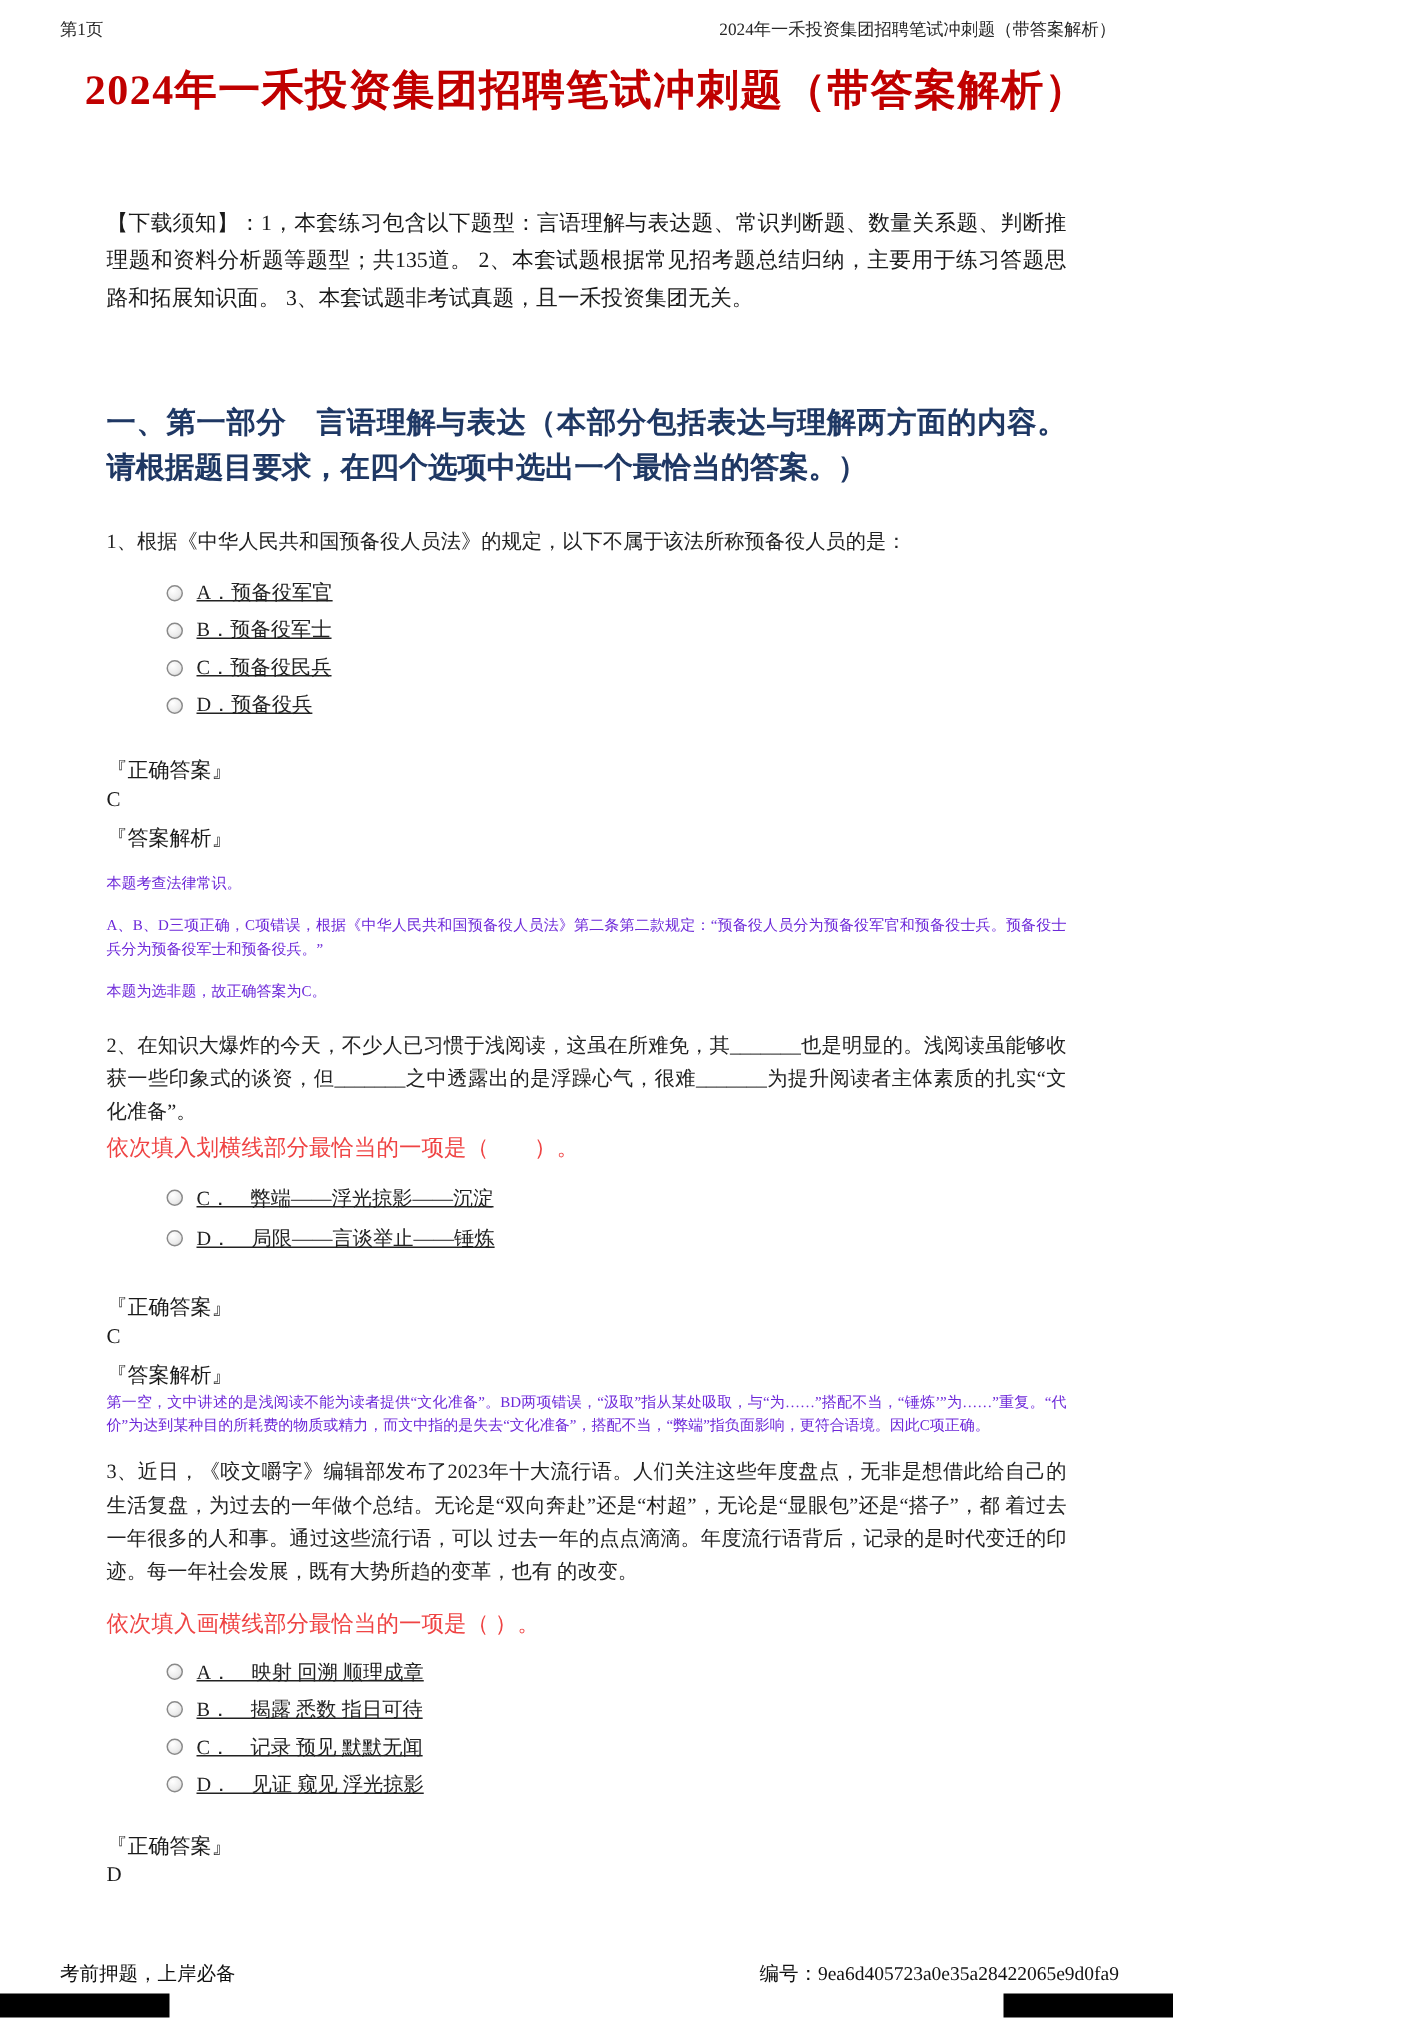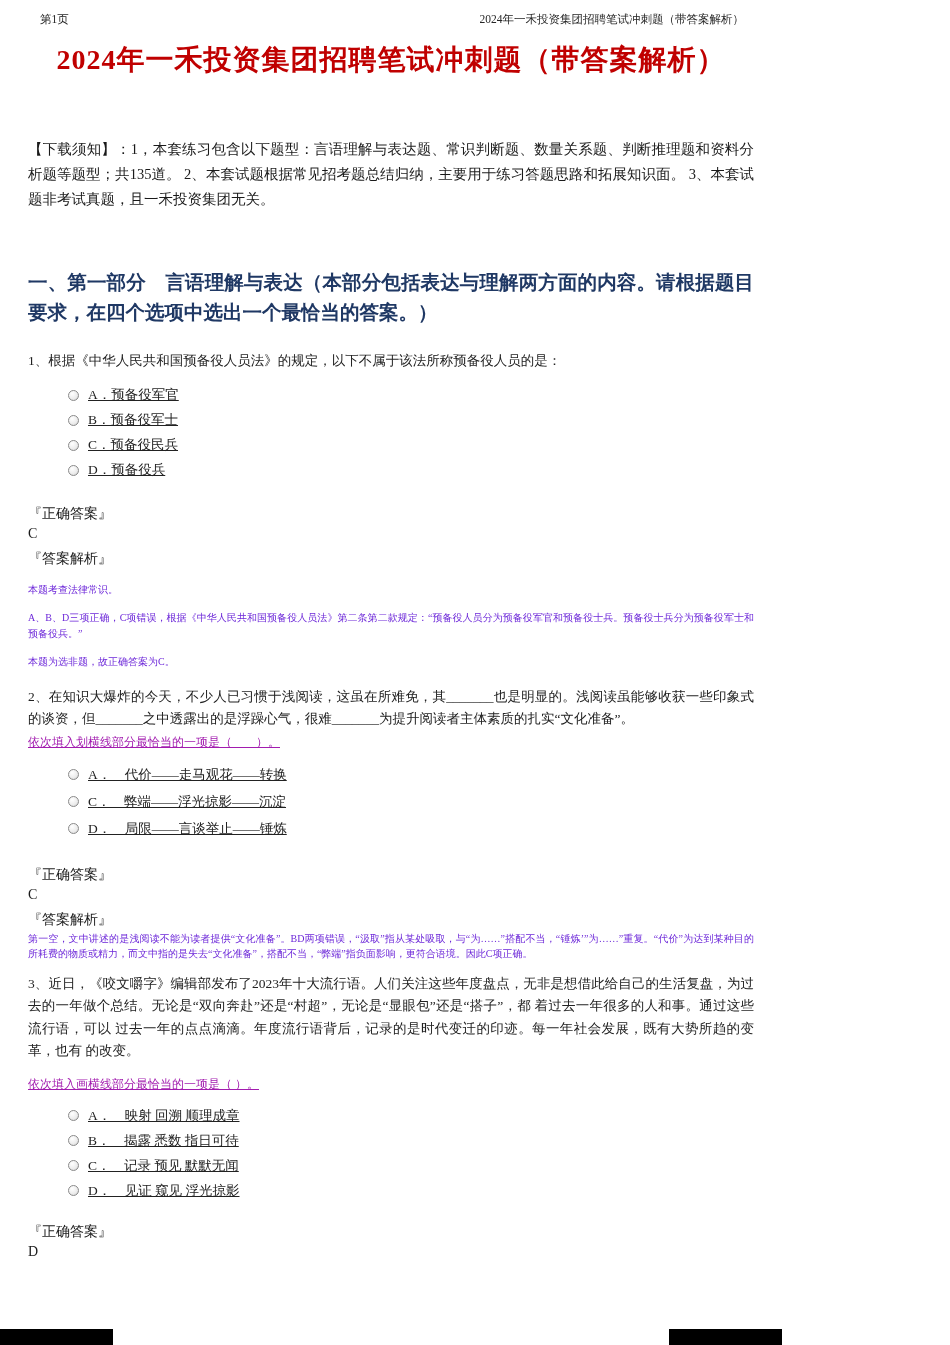--- a/index.html
+++ b/index.html
@@ -21,21 +21,21 @@
 
   .doc-title {
     margin-top: 14px;
     text-align: center;
     color: #c00000;
     font-size: 28px;
     font-weight: bold;
     letter-spacing: 1px;
   }
 
-  .content { padding: 0 28px; }
+  .content { padding: 0 71px; }
 
   .notice {
     margin-top: 58px;
     font-size: 14.5px;
     line-height: 1.72;
     color: #1a1a1a;
     text-align: justify;
   }
 
   .section-heading {
@@ -50,21 +50,21 @@
   .stem {
     font-size: 13.5px;
     line-height: 1.65;
     color: #222;
     text-align: justify;
   }
   .q1 .stem { margin-top: 22px; }
   .q2 { margin-top: 16px; }
   .q3 { margin-top: 12px; }
 
-  .prompt { margin-top: 4px; font-size: 12px; color: #a21caf; text-decoration: underline; }
+  .prompt { margin-top: 4px; font-size: 15px; color: #ef4444; }
   .q3 .prompt { margin-top: 14px; }
 
   .options { margin: 10px 0 0 40px; }
   .option {
     height: 25px;
     display: flex; align-items: center;
     font-size: 13.5px; color: #222;
     cursor: default;
     text-decoration: underline;
   }
@@ -156,24 +156,20 @@
       <p class="analysis">A、B、D三项正确，C项错误，根据《中华人民共和国预备役人员法》第二条第二款规定：“预备役人员分为预备役军官和预备役士兵。预备役士兵分为预备役军士和预备役兵。”</p>
       <p class="analysis">本题为选非题，故正确答案为C。</p>
     </section>
 
     <section class="question q2">
       <p class="stem">2、在知识大爆炸的今天，不少人已习惯于浅阅读，这虽在所难免，其_______也是明显的。浅阅读虽能够收获一些印象式的谈资，但_______之中透露出的是浮躁心气，很难_______为提升阅读者主体素质的扎实“文化准备”。</p>
       <p class="prompt">依次填入划横线部分最恰当的一项是（　　）。</p>
       <div class="options">
         <div class="option">
           <span class="radio"></span>
-          <span>A．　代价——走马观花——转换</span>
-        </div>
-        <div class="option">
-          <span class="radio"></span>
           <span>C．　弊端——浮光掠影——沉淀</span>
         </div>
         <div class="option">
           <span class="radio"></span>
           <span>D．　局限——言谈举止——锤炼</span>
         </div>
       </div>
       <p class="ans-label">『正确答案』</p>
       <p class="ans-value">C</p>
       <p class="ana-label">『答案解析』</p>
@@ -200,16 +196,20 @@
           <span class="radio"></span>
           <span>D．　见证 窥见 浮光掠影</span>
         </div>
       </div>
       <p class="ans-label">『正确答案』</p>
       <p class="ans-value">D</p>
     </section>
 
   </div>
 
+  <div class="footer-text">
+    <span>考前押题，上岸必备</span>
+    <span>编号：9ea6d405723a0e35a28422065e9d0fa9</span>
+  </div>
   <div class="corner-bar left"></div>
   <div class="corner-bar right"></div>
 
 </div>
 
 </body></html>

